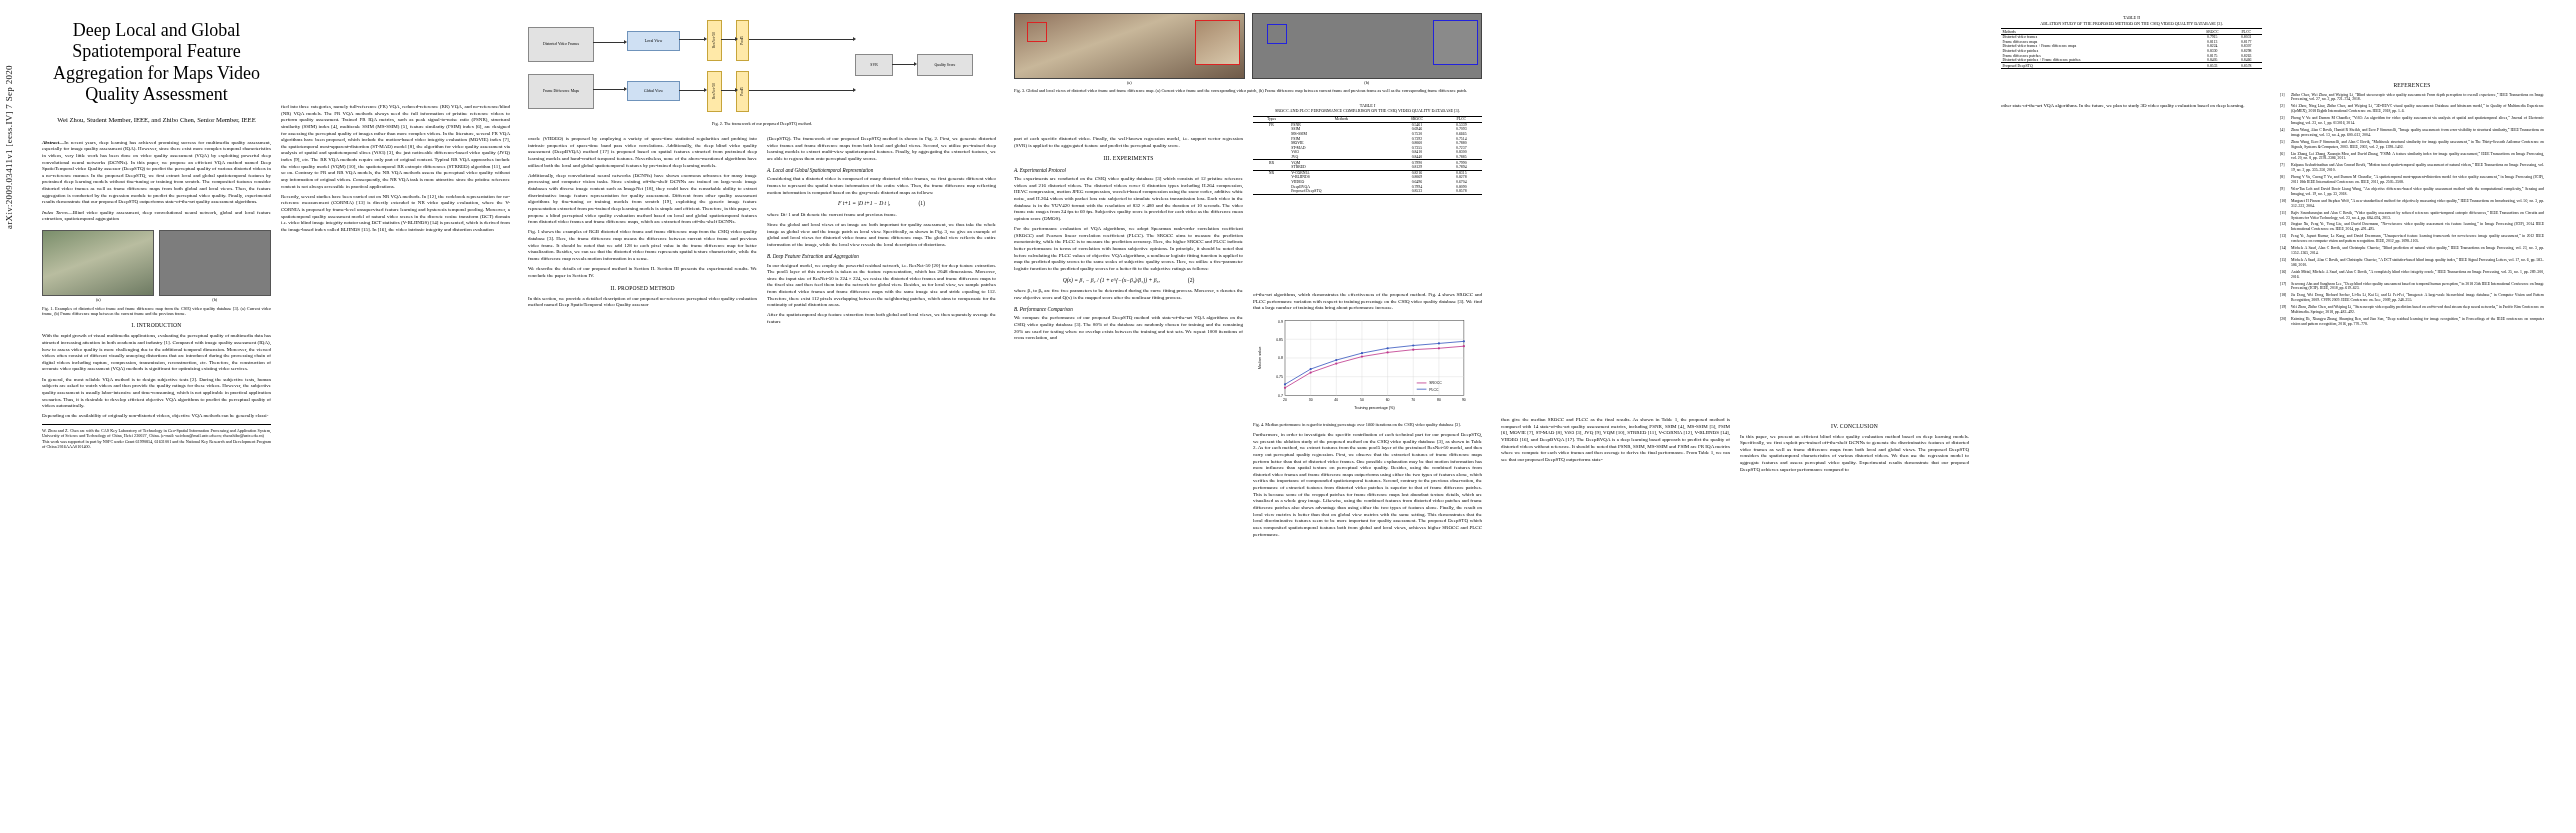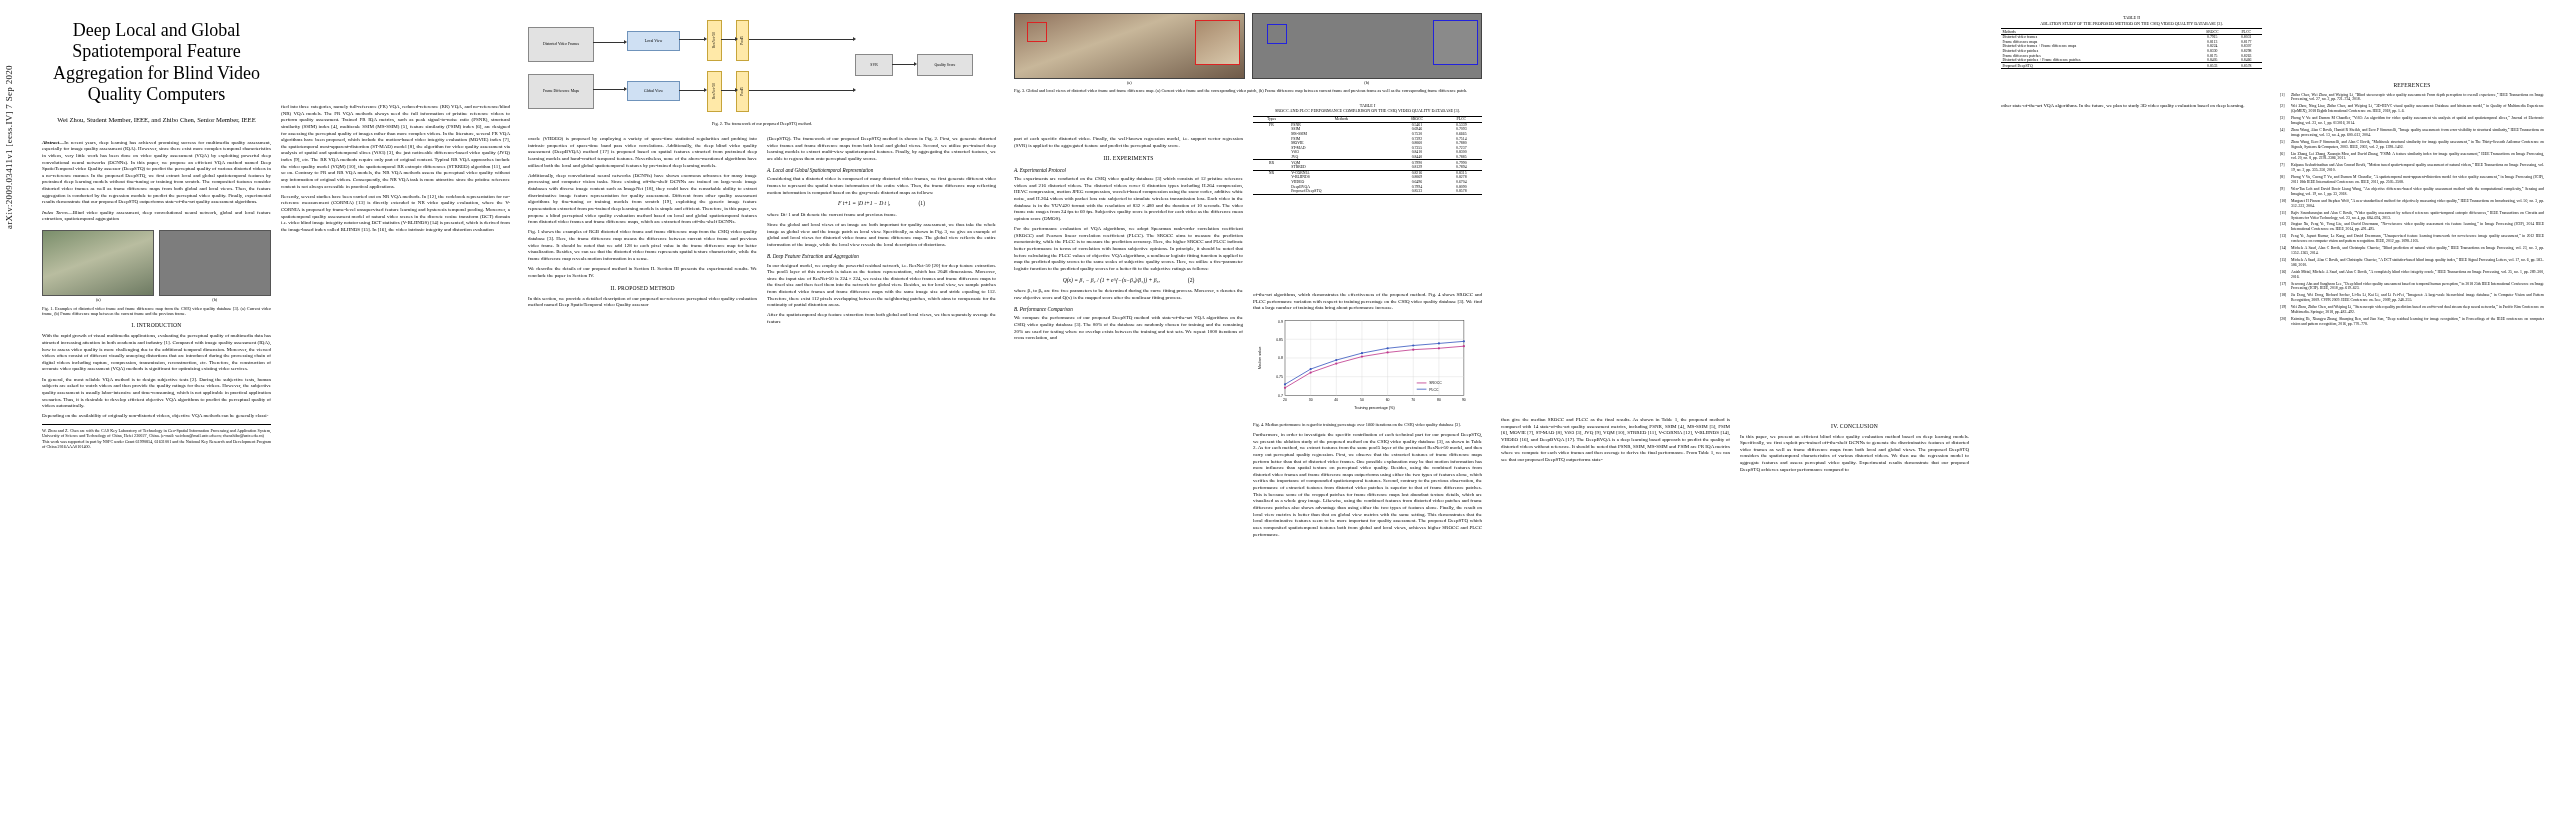--- a/index.html
+++ b/index.html
@@ -57,21 +57,21 @@
   .chartwrap{position:relative;width:100%;height:104px;border:0;}
 </style>
 </head>
 <body>
 
 <div class="page">
 
   <div class="arxiv-stamp">arXiv:2009.03411v1  [eess.IV]  7 Sep 2020</div>
 
   <div class="col c1">
-    <div class="title" style="margin-top:19.5px;">Deep Local and Global Spatiotemporal Feature Aggregation for Blind Video Quality Computers</div>
+    <div class="title" style="margin-top:19.5px;">Deep Local and Global Spatiotemporal Feature Aggregation for Maps Video Quality Assessment</div>
     <div class="authors">Wei Zhou, Student Member, IEEE, and Zhibo Chen, Senior Member, IEEE</div>
 
     <p style="margin-top:15.3px;"><span class="abs-head"><i><b>Abstract</b></i>—</span><span></span><span>In recent years, deep learning has achieved promising success for multimedia quality assessment, especially for image quality assessment (IQA). However, since there exist more complex temporal characteristics in videos, very little work has been done on video quality assessment (VQA) by exploiting powerful deep convolutional neural networks (DCNNs). In this paper, we propose an efficient VQA method named Deep SpatioTemporal video Quality assessor (DeepSTQ) to predict the perceptual quality of various distorted videos in a no-reference manner. In the proposed DeepSTQ, we first extract local and global spatiotemporal features by pretrained deep learning models without fine-tuning or training from scratch. The composited features consider distorted video frames as well as frame difference maps from both global and local views. Then, the feature aggregation is conducted by the regression module to predict the perceptual video quality. Finally, experimental results demonstrate that our proposed DeepSTQ outperforms state-of-the-art quality assessment algorithms.</span></p>
 
     <p><span class="idx"><i>Index Terms</i>—</span><span>Blind video quality assessment, deep convolutional neural network, global and local feature extraction, spatiotemporal aggregation</span></p>
 
     <div class="figbox" style="margin-top:7px;">
       <div style="display:flex;gap:4.2px;">
         <div style="flex:1;height:64px;background:linear-gradient(160deg,#7a8e6b,#b9bda0 45%,#6d7a62);border:0.7px solid #555;"></div>
         <div style="flex:1;height:64px;background:#7d7d7d;border:0.7px solid #555;"></div>

